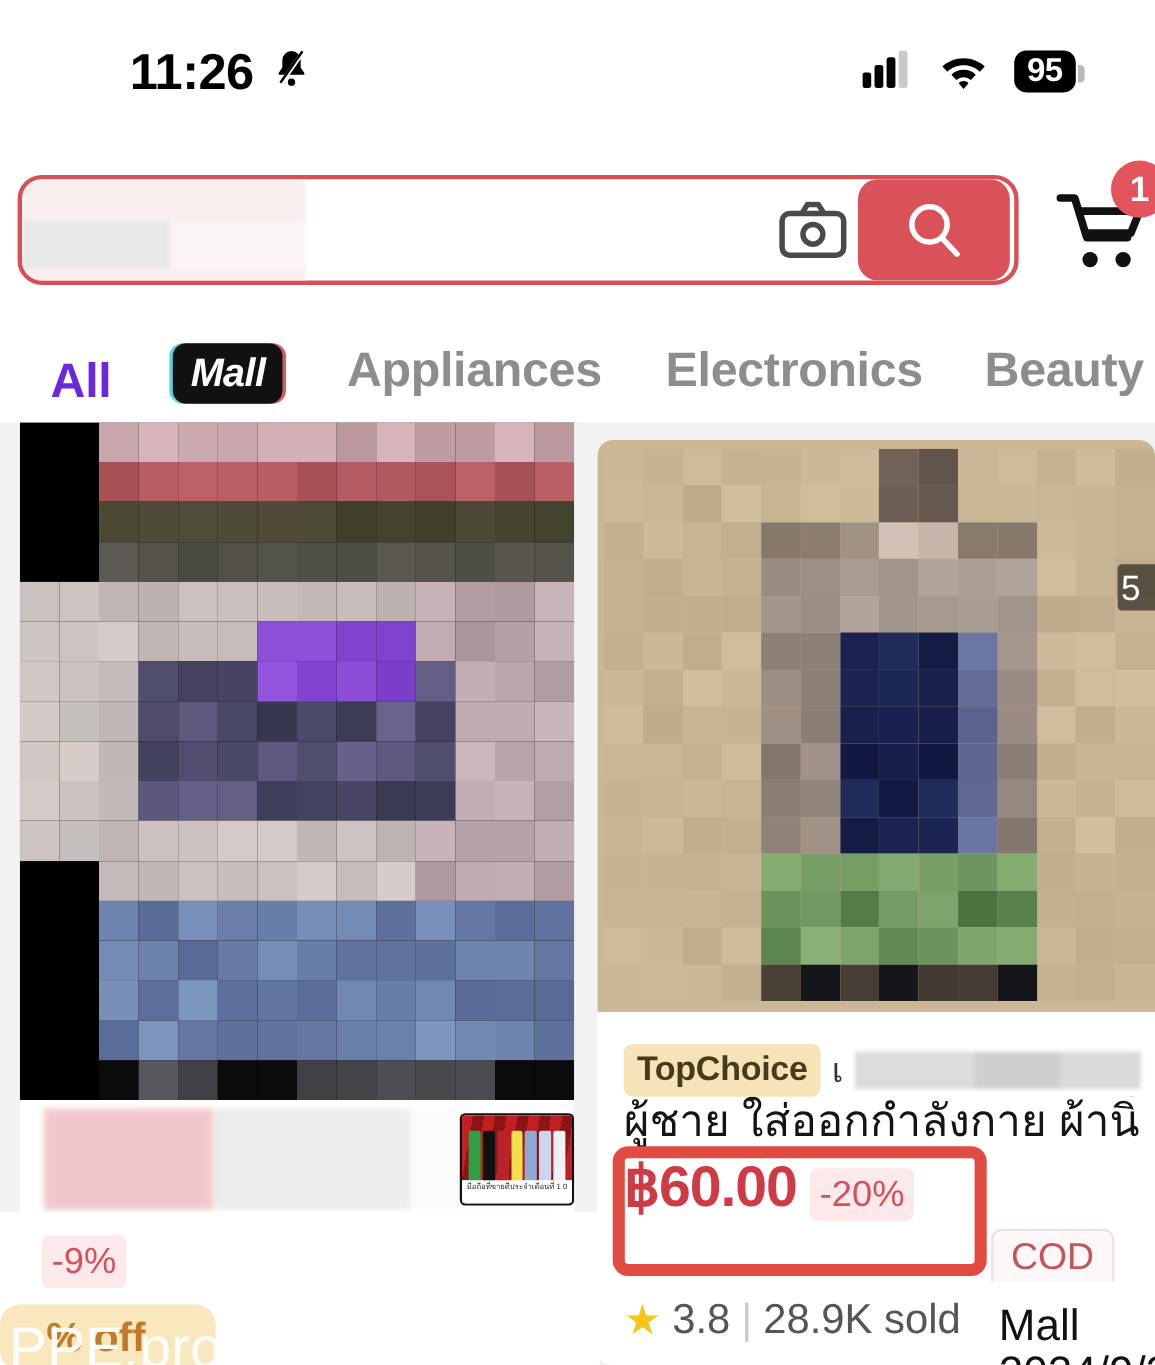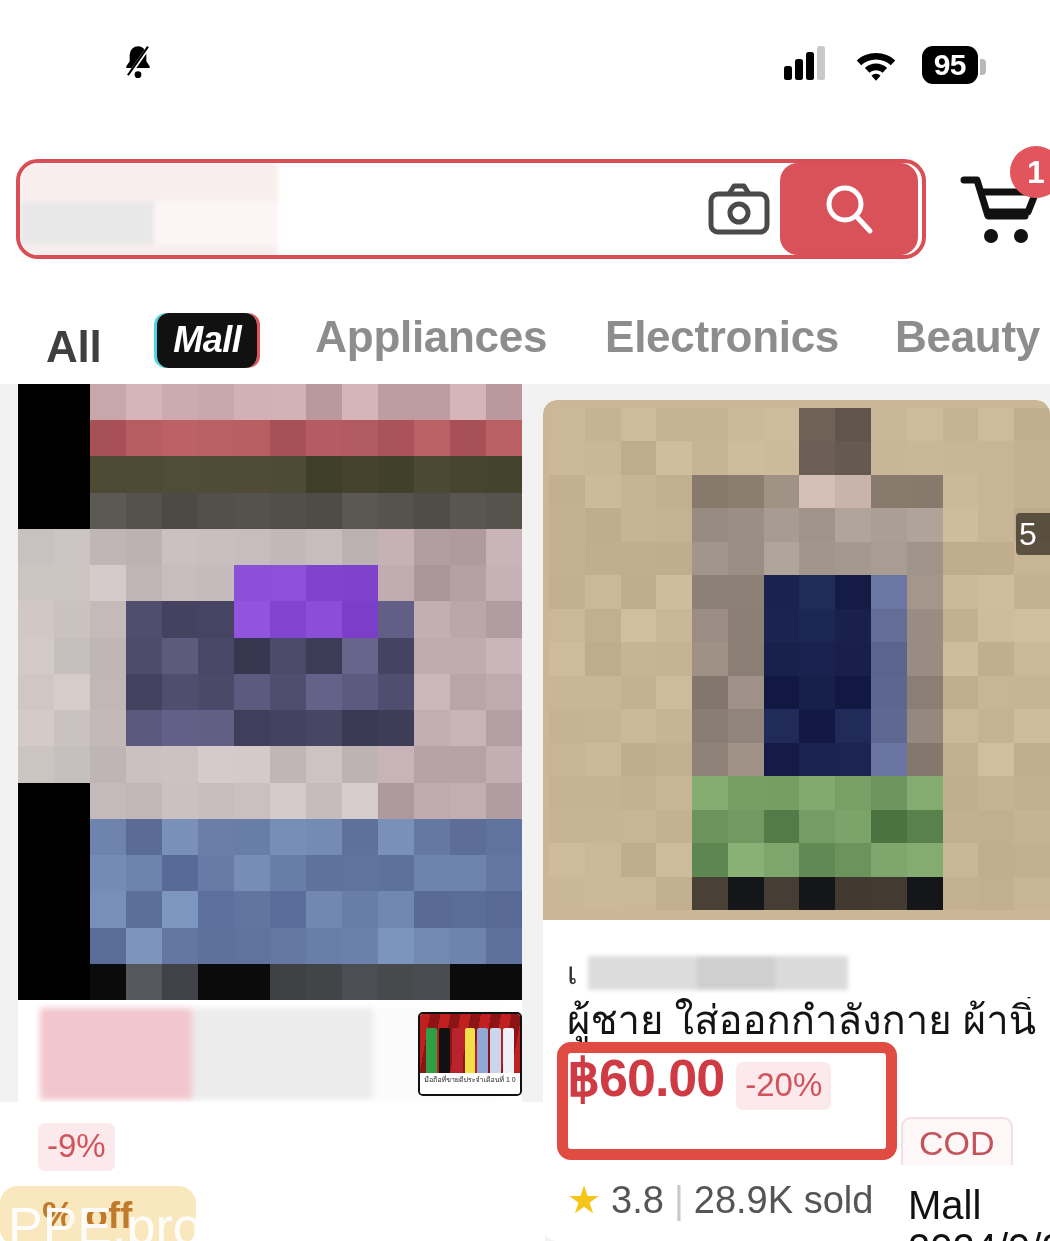--- a/index.html
+++ b/index.html
@@ -64,21 +64,21 @@
 
   
   .tabs {
     position: absolute; top: 293px; left: 0; width: 1050px; height: 88px;
     display: flex; align-items: center; gap: 0;
   }
   .tab {
     font-size: 44px; font-weight: 700; color: #8d8d8d;
     white-space: nowrap; letter-spacing: -0.3px;
   }
-  .tab.active { color: #404040; margin-top: 20px; }
+  .tab.active { color: #6d28d9; margin-top: 20px; }
   .tab-all { margin-left: 46px; }
   .tab-mall { margin-left: 56px; }
   .tab-electronics { margin-left: 58px; }
   .tab-appliances { margin-left: 58px; }
   .tab-beauty { margin-left: 56px; }
   .mall-pill {
     position: relative; background: #111; color: #fff; border-radius: 12px;
     font-size: 36px; font-weight: 700; padding: 6px 16px 8px; line-height: 1;
     font-style: italic; letter-spacing: -0.5px;
     box-shadow: 3px 0 0 #e2555c, -3px 0 0 #4fd7e0;
@@ -209,20 +209,21 @@
     position: absolute; left: 0; top: 1102px; width: 545px; height: 139px; background: #fff;
   }
 </style>
 </head>
 <body>
 
 <div class="phone">
 
   <div class="statusbar">
     <div class="sb-left">
+      <span class="sb-time">11:26</span>
       <span>
         <svg width="40" height="42" viewBox="0 0 24 24">
           <path d="M12 2a5 5 0 0 0-5 5v4l-2 3v1h14v-1l-2-3V7a5 5 0 0 0-5-5z" fill="#000"></path>
           <circle cx="12" cy="19" r="2" fill="#000"></circle>
           <rect x="1.5" y="10.6" width="23" height="2.3" fill="#fff" transform="rotate(-55 12 12)"></rect>
           <rect x="2.5" y="10.6" width="21" height="1.3" fill="#000" transform="rotate(-55 12 12)"></rect>
         </svg>
       </span>
     </div>
     <div class="sb-right">
@@ -758,20 +759,21 @@
               <div style="background: rgb(20, 22, 26);"></div>
               <div style="background: rgb(195, 177, 145);"></div>
               <div style="background: rgb(193, 175, 143);"></div>
               <div style="background: rgb(199, 181, 149);"></div>
             </div>
           </div>
         <span class="badge-5">5</span>
       </div>
 
       <div class="badge-row">
+        <span class="topchoice">TopChoice</span>
         <span class="shop-pre">เ</span>
         <span class="shopblur"></span>
       </div>
 
       <div class="title-right">ผู้ชาย ใส่ออกกำลังกาย ผ้านิ่ม...</div>
 
       <div class="price-right">
         <span class="price-main">฿60.00</span>
         <span class="disc-pill">-20%</span>
       </div>

